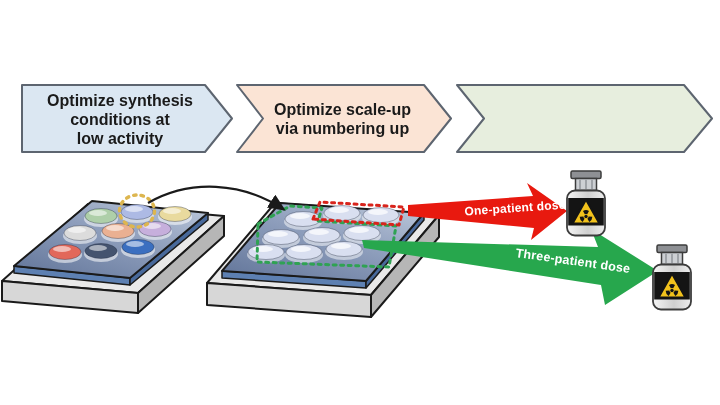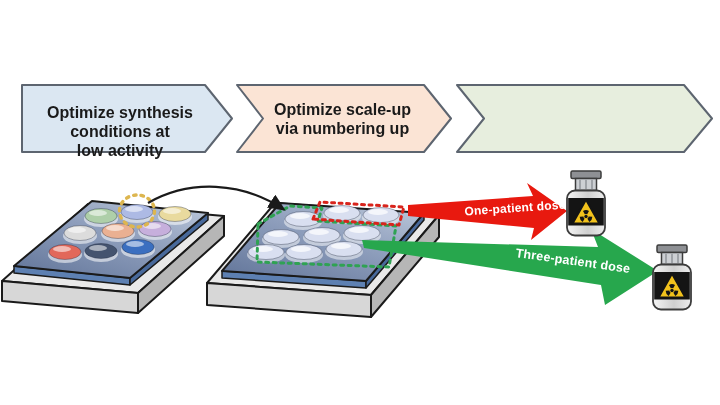--- a/index.html
+++ b/index.html
@@ -2,21 +2,21 @@
 <html><head>
 <meta charset="utf-8">
 <style>
   html,body{margin:0;padding:0;background:#fff;}
   #stage{position:relative;width:720px;height:405px;background:#ffffff;overflow:hidden;
          font-family:"Liberation Sans",sans-serif;}
   #art{position:absolute;left:0;top:0;z-index:1;}
   .banner-label{position:absolute;z-index:2;display:flex;align-items:center;justify-content:center;
     text-align:center;font-weight:bold;color:#1a1a1a;font-size:16px;line-height:19px;
     white-space:pre-line;pointer-events:none;}
-  #banner-label-1{left:27px;top:102px;width:186px;height:58px;}
+  #banner-label-1{left:27px;top:90px;width:186px;height:58px;}
   #banner-label-2{left:255px;top:90px;width:175px;height:58px;}
   #banner-label-3{left:480px;top:90px;width:210px;height:58px;}
   .dose-label{position:absolute;z-index:2;color:#ffffff;font-weight:bold;text-align:center;
     pointer-events:none;letter-spacing:.2px;}
   #dose-label-1{left:452px;top:201px;width:126px;font-size:12px;transform:rotate(-4deg);}
   #dose-label-2{left:508px;top:254px;width:130px;font-size:12.5px;transform:rotate(8deg);}
 </style>
 </head>
 <body>
 

